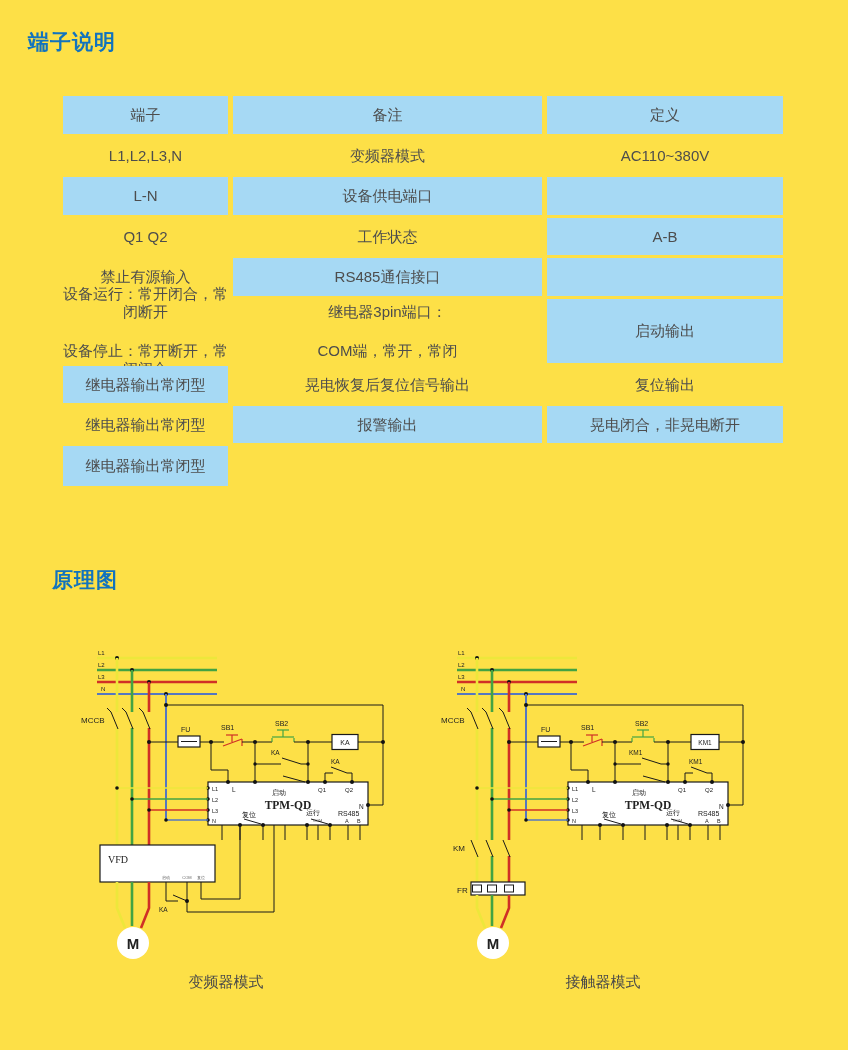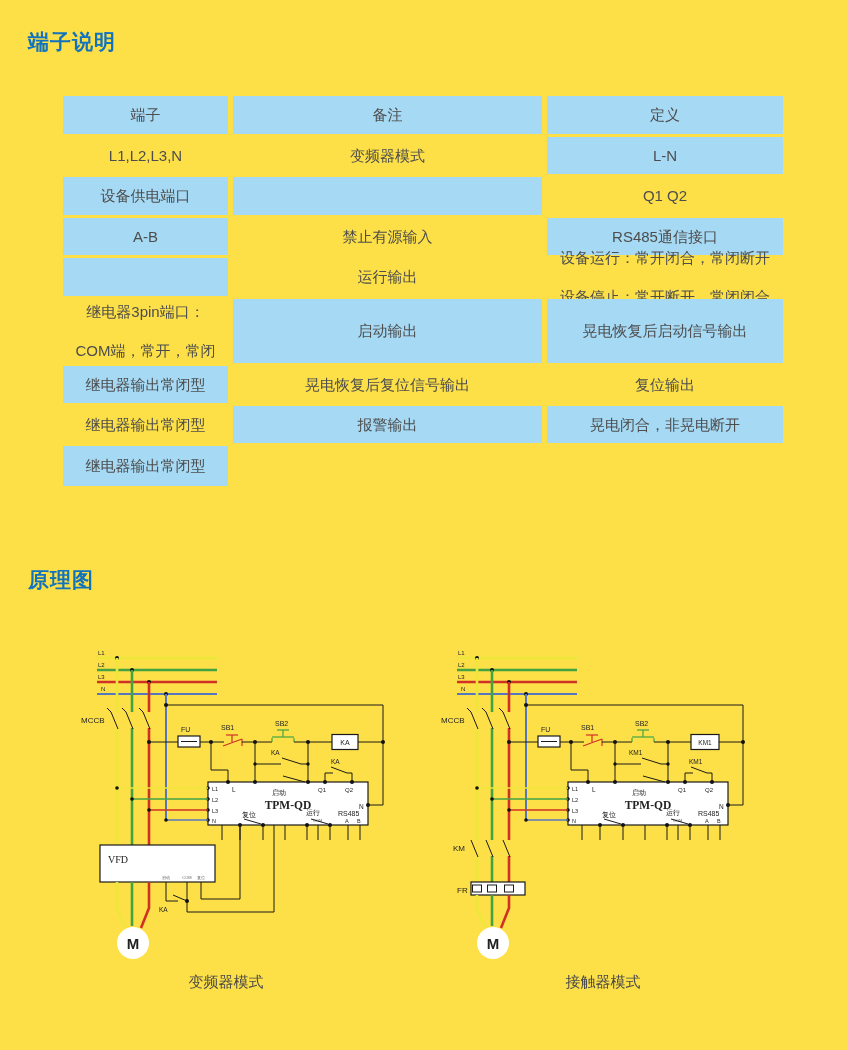--- a/index.html
+++ b/index.html
@@ -1,20 +1,20 @@
 <!DOCTYPE html>
 <html><head>
 <meta charset="utf-8">
 <style>
   html,body{margin:0;padding:0;background:#fff;}
   #page{position:relative;width:848px;height:1050px;background:#fde047;overflow:hidden;
         font-family:"Liberation Sans","DejaVu Sans",sans-serif;}
   .sec-title{position:absolute;left:28px;font-size:21px;font-weight:bold;color:#1173BE;letter-spacing:1px;}
   #title-terminals{top:28px;}
-  #title-schematic{top:566px;}
+  #title-schematic{top:566px;margin-left:24px;}
 
   
   #tbl{position:absolute;left:63px;top:96px;display:grid;
        grid-template-columns:165px 309px 236px;
        grid-template-rows:38px 37px 38px 37px 38px 64px 37px 37px 40px;
        column-gap:5px;row-gap:3px;}
   .cell{display:flex;align-items:center;justify-content:center;flex-direction:column;
         font-size:15px;color:#4d4d4d;text-align:center;line-height:1.2;}
   .cell.blue{background:#A6D9F4;}
   .cell.tall{row-gap:21px;}
@@ -53,44 +53,44 @@
 
   <div class="sec-title" id="title-terminals">端子说明</div>
 
   <div id="tbl">
     <div class="cell blue">端子</div>
     <div class="cell blue">备注</div>
     <div class="cell blue">定义</div>
 
     <div class="cell">L1,L2,L3,N</div>
     <div class="cell">变频器模式</div>
+    <div class="cell">AC110~380V</div>
 
     <div class="cell blue">L-N</div>
     <div class="cell blue">设备供电端口</div>
     <div class="cell blue"></div>
 
     <div class="cell">Q1 Q2</div>
+    <div class="cell">工作状态</div>
     <div class="cell blue">A-B</div>
 
     <div class="cell">禁止有源输入</div>
     <div class="cell blue">RS485通信接口</div>
     <div class="cell blue"></div>
 
-    <div class="cell">运行输出</div>
     <div class="cell tall">
       <span>设备运行：常开闭合，常闭断开</span>
       <span>设备停止：常开断开，常闭闭合</span>
     </div>
     <div class="cell tall">
       <span>继电器3pin端口：</span>
       <span>COM端，常开，常闭</span>
     </div>
 
     <div class="cell blue">启动输出</div>
-    <div class="cell blue">晃电恢复后启动信号输出</div>
     <div class="cell blue">继电器输出常闭型</div>
 
     <div class="cell">晃电恢复后复位信号输出</div>
     <div class="cell">复位输出</div>
     <div class="cell">继电器输出常闭型</div>
 
     <div class="cell blue">报警输出</div>
     <div class="cell blue">晃电闭合，非晃电断开</div>
     <div class="cell blue">继电器输出常闭型</div>
   </div>

